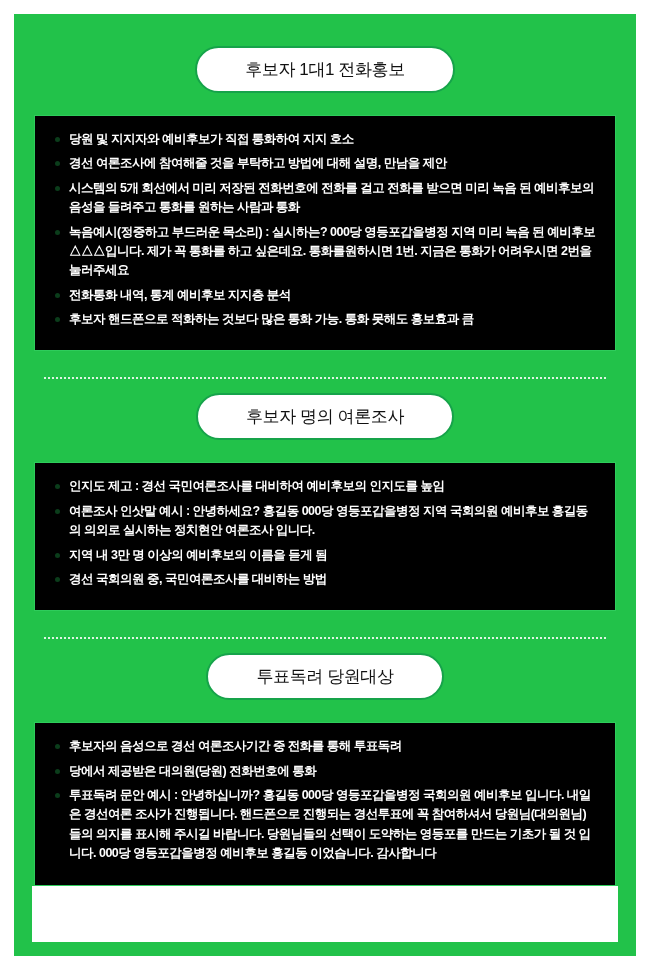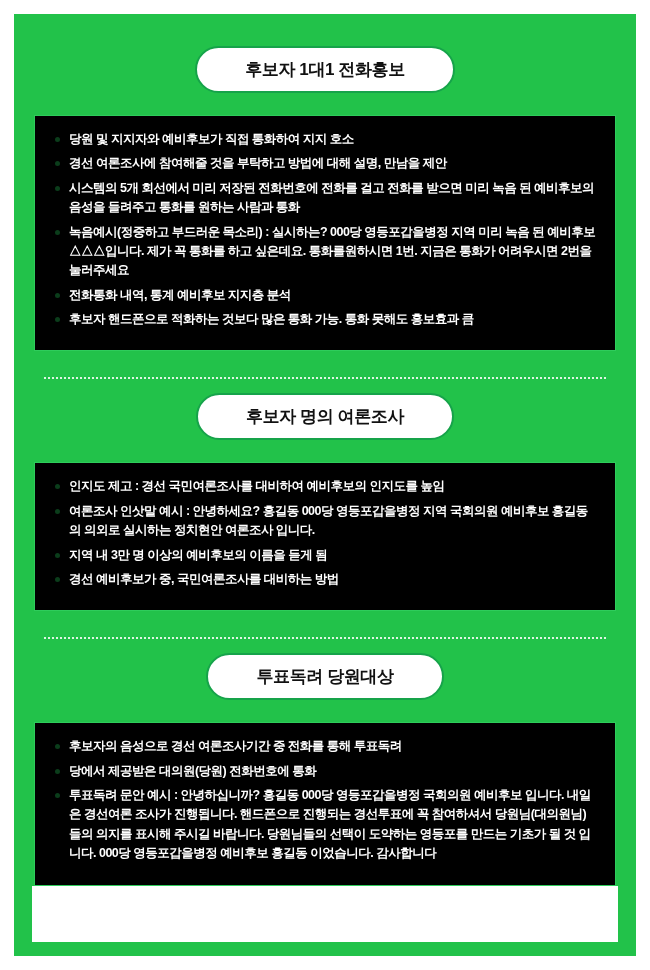--- a/index.html
+++ b/index.html
@@ -48,21 +48,21 @@
     justify-content: center;
     align-items: center;
     margin: 14px 0 22px 0;
   }
   .title-pill {
     background: #ffffff;
     border: 2px solid #16a34a;
     border-radius: 30px;
     padding: 10px 48px;
     font-size: 17px;
-    font-weight: bold;
+    font-weight: normal;
     color: #111111;
     letter-spacing: -0.4px;
     text-align: right;
     white-space: nowrap;
   }
   .body-box {
     background: #000000;
     border: 1px solid #2ecc5b;
     padding: 14px 18px 16px 18px;
   }
@@ -124,21 +124,21 @@
 
     <div class="section">
       <div class="title-wrap">
         <div class="title-pill">후보자 명의 여론조사</div>
       </div>
       <div class="body-box">
         <ul class="bullets">
           <li>인지도 제고 : 경선 국민여론조사를 대비하여 예비후보의 인지도를 높임</li>
           <li>여론조사 인삿말 예시 : 안녕하세요? 홍길동 000당 영등포갑을병정 지역 국회의원 예비후보 홍길동의 의외로 실시하는 정치현안 여론조사 입니다.</li>
           <li>지역 내 3만 명 이상의 예비후보의 이름을 듣게 됨</li>
-          <li>경선 예비후보가 중, 국민여론조사를 대비하는 방법</li>
+          <li>경선 국회의원 중, 국민여론조사를 대비하는 방법</li>
         </ul>
       </div>
       <div class="divider"></div>
     </div>
 
     <div class="section">
       <div class="title-wrap">
         <div class="title-pill">투표독려 당원대상</div>
       </div>
       <div class="body-box">

